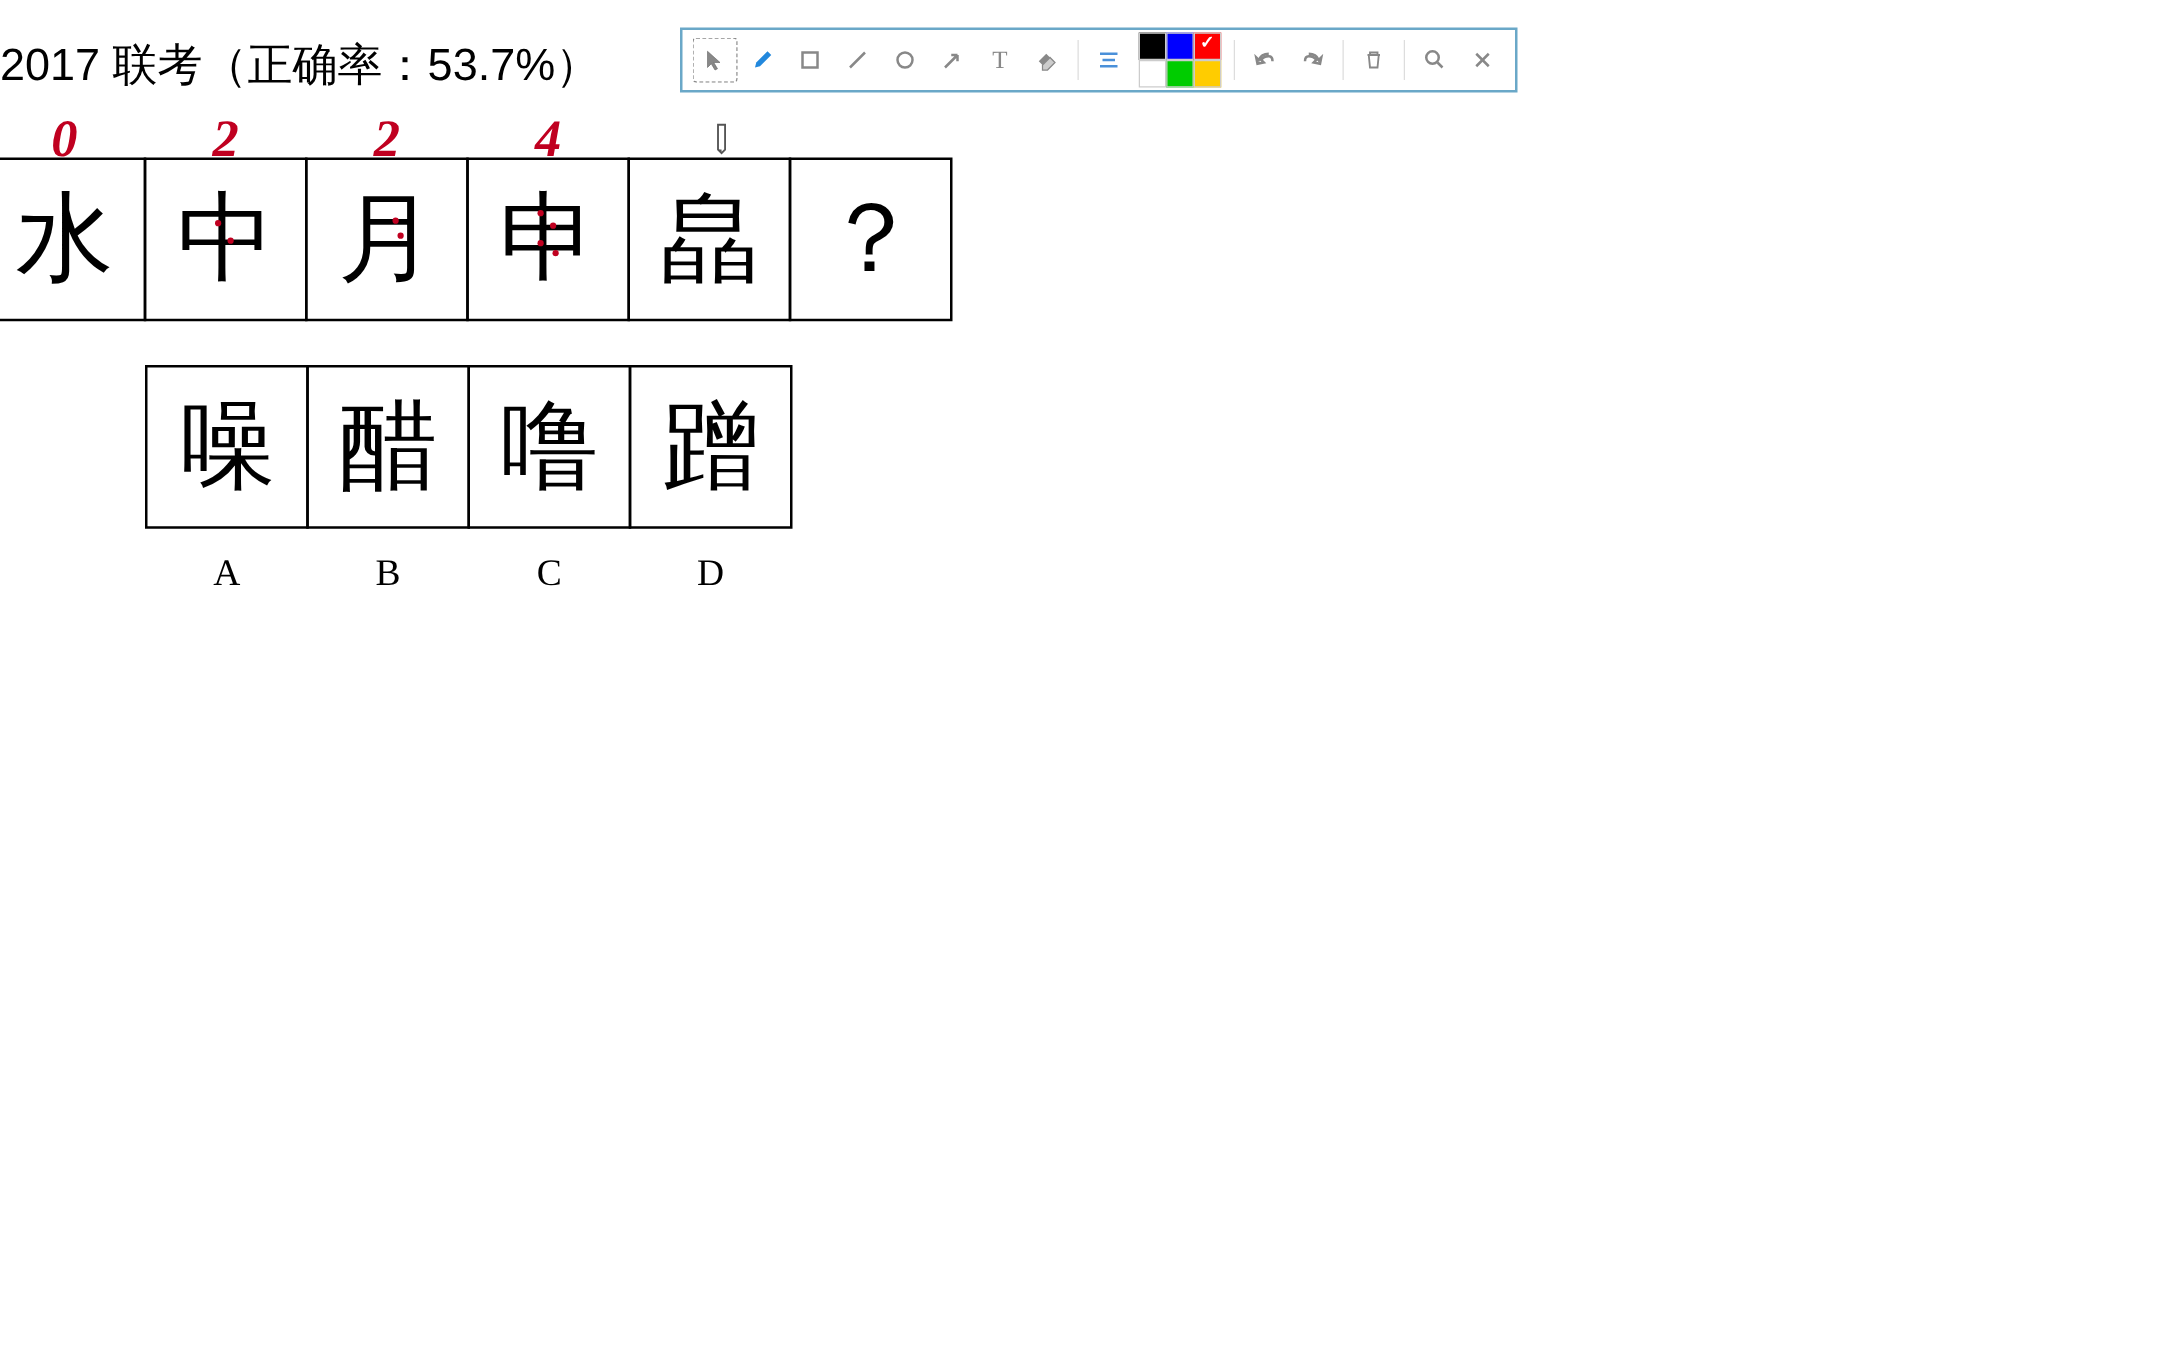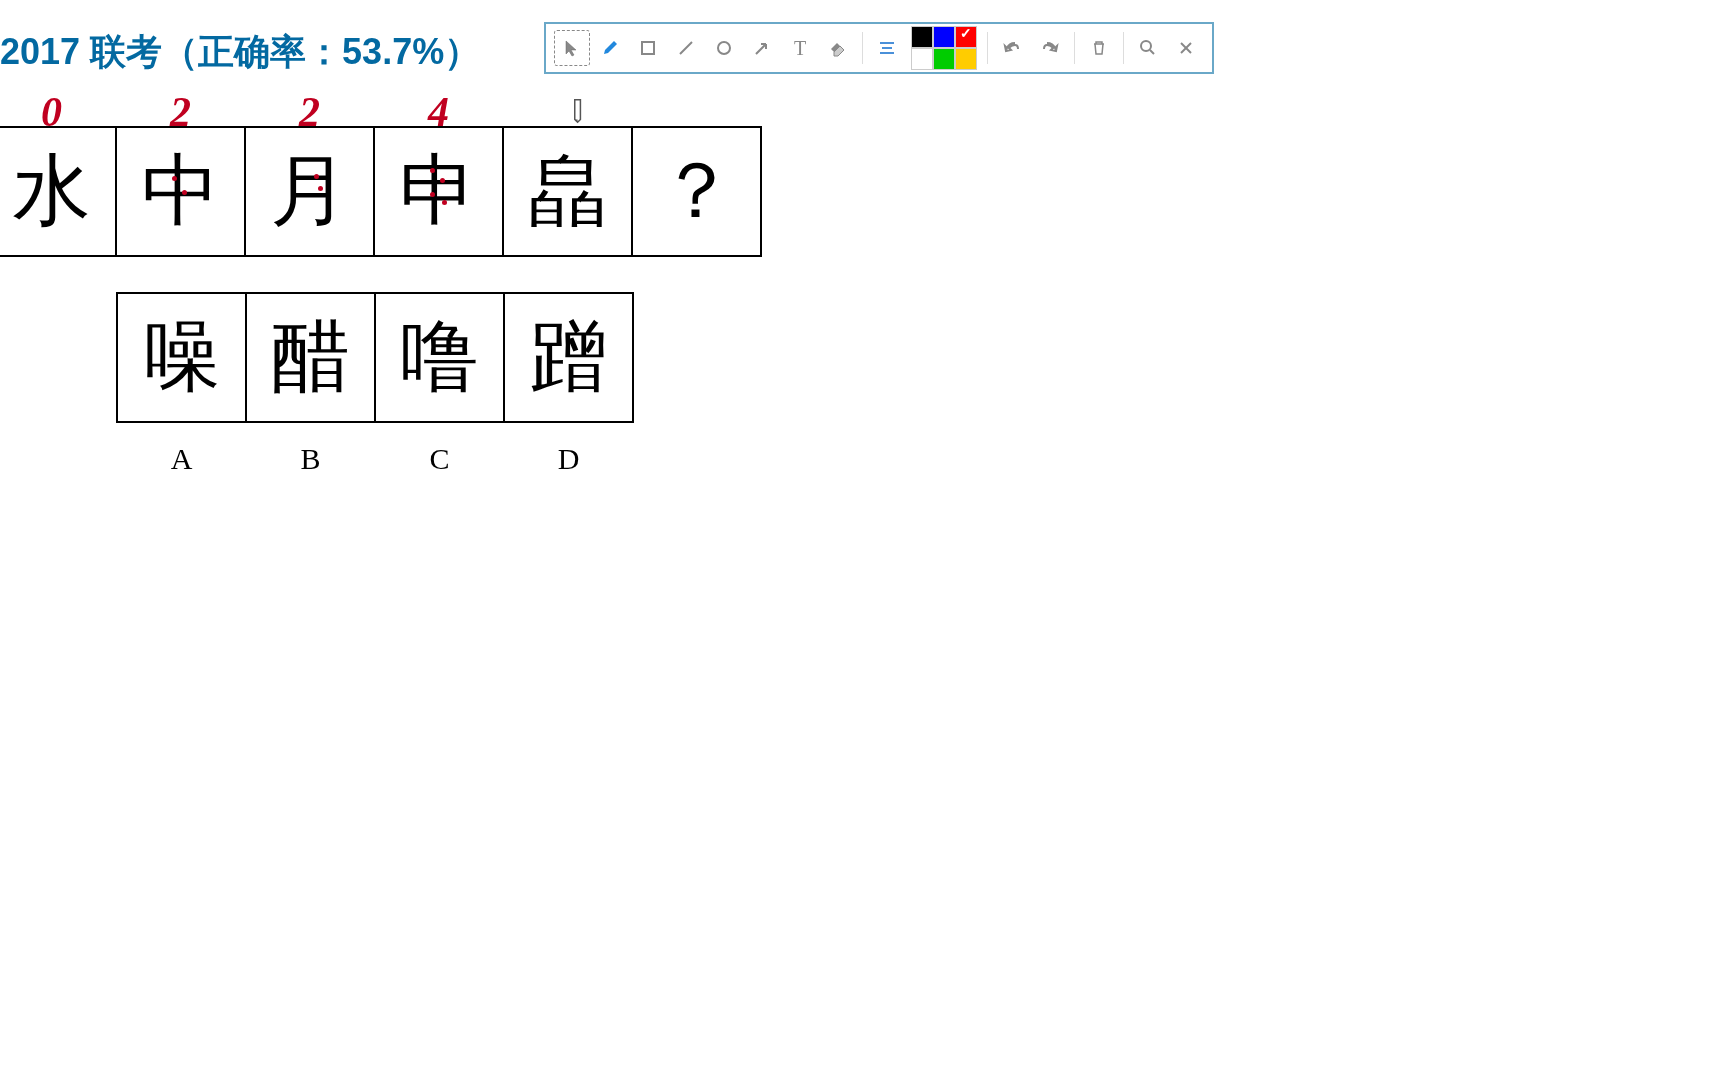--- a/index.html
+++ b/index.html
@@ -13,22 +13,22 @@
     }
     .header {
       position: absolute;
       top: 28px;
       left: 0;
       display: flex;
       align-items: center;
     }
     .title {
       font-size: 36px;
-      font-weight: bold;
-      color: #0369a1;
+      font-weight: normal;
+      color: #000000;
       padding-left: 0;
       white-space: nowrap;
     }
     .toolbar {
       position: absolute;
       top: 22px;
       left: 544px;
       border: 2px solid #6aa8c8;
       background: #fff;
       display: flex;

